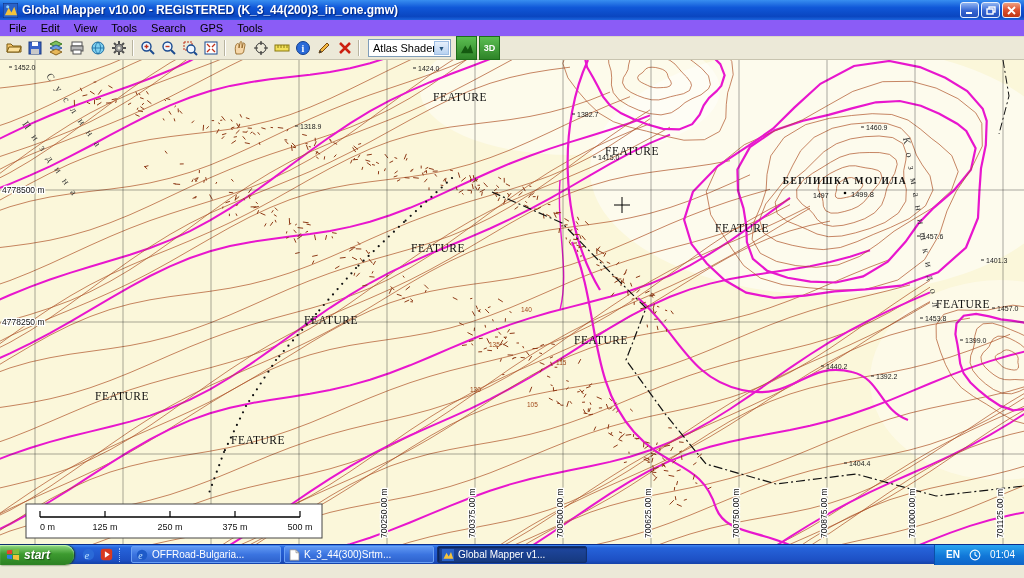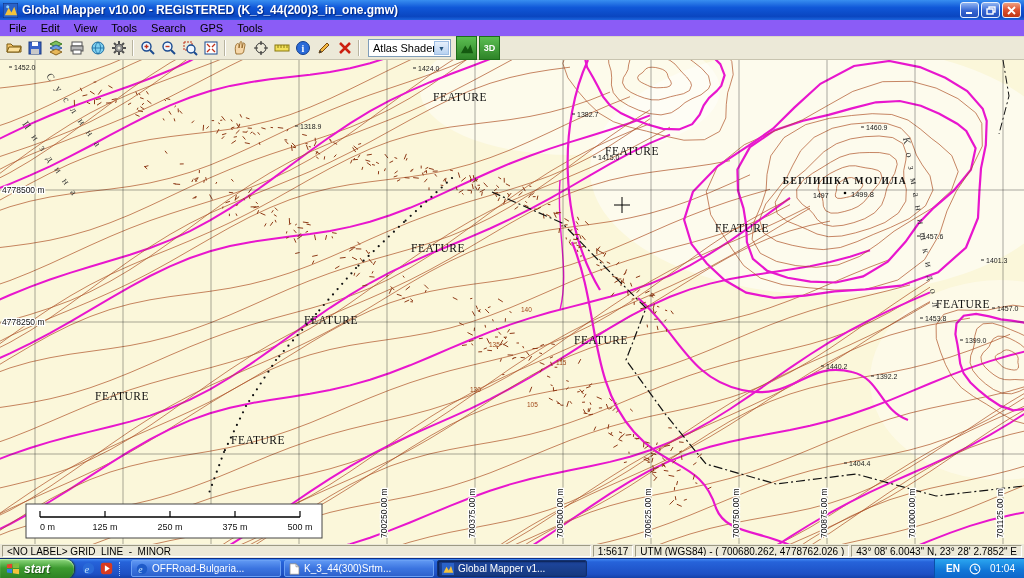--- a/index.html
+++ b/index.html
@@ -919,26 +919,20 @@
         <text x="105" y="470" fill="#111" font-size="9" font-family="Liberation Sans, sans-serif" text-anchor="middle">125 m</text>
         <line x1="170" y1="451" x2="170" y2="457" stroke="#000" stroke-width="1.2"></line>
         <text x="170" y="470" fill="#111" font-size="9" font-family="Liberation Sans, sans-serif" text-anchor="middle">250 m</text>
         <line x1="235" y1="451" x2="235" y2="457" stroke="#000" stroke-width="1.2"></line>
         <text x="235" y="470" fill="#111" font-size="9" font-family="Liberation Sans, sans-serif" text-anchor="middle">375 m</text>
         <line x1="300" y1="451" x2="300" y2="457" stroke="#000" stroke-width="1.2"></line>
         <text x="300" y="470" fill="#111" font-size="9" font-family="Liberation Sans, sans-serif" text-anchor="middle">500 m</text>
       </svg>
   </div>
 
-  <div class="statusbar">
-    <div class="scell grow">&lt;NO LABEL&gt; GRID_LINE_-_MINOR</div>
-    <div class="scell">1:5617</div>
-    <div class="scell">UTM (WGS84) - ( 700680.262, 4778762.026 )</div>
-    <div class="scell">43° 08' 6.0043" N, 23° 28' 2.7852" E</div>
-  </div>
 
   <div class="taskbar">
     <div class="startbtn">
       <svg width="14" height="13" viewBox="0 0 16 15">
           <path d="M1 3 L7 2 V7 L1 7 Z" fill="#E8432C"></path>
           <path d="M8 2 L15 1 V7 L8 7 Z" fill="#7FBF3F"></path>
           <path d="M1 8 L7 8 V13 L1 12 Z" fill="#2F7FE8"></path>
           <path d="M8 8 L15 8 V14 L8 13 Z" fill="#F4C33C"></path>
         </svg>
       <span>start</span>

